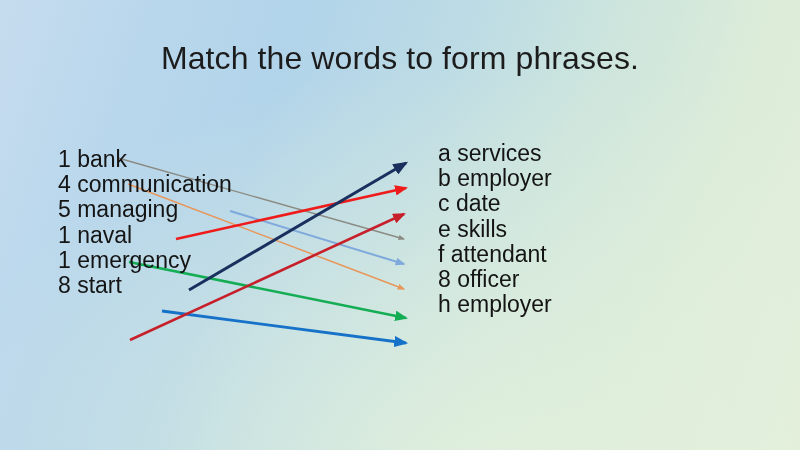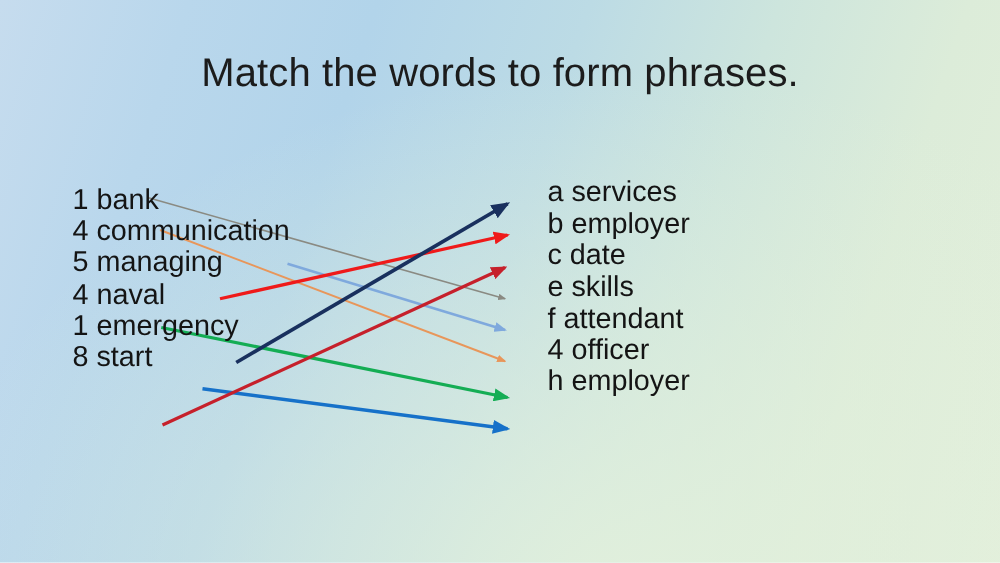--- a/index.html
+++ b/index.html
@@ -108,28 +108,28 @@
       <line x1="129" y1="262" x2="406" y2="318" stroke="#14ad54" stroke-width="2.6" stroke-linecap="butt" marker-end="url(#arrow-4)"></line>
       <line x1="189" y1="290" x2="406" y2="163" stroke="#19305e" stroke-width="3" stroke-linecap="butt" marker-end="url(#arrow-5)"></line>
       <line x1="162" y1="311" x2="406" y2="343" stroke="#1671c9" stroke-width="2.8" stroke-linecap="butt" marker-end="url(#arrow-6)"></line>
       <line x1="130" y1="340" x2="404" y2="214" stroke="#c6202b" stroke-width="2.6" stroke-linecap="butt" marker-end="url(#arrow-7)"></line>
     </svg>
 
   <div class="col" id="left-col">
     <div class="item">1 bank</div>
     <div class="item">4 communication</div>
     <div class="item">5 managing</div>
-    <div class="item">4 naval</div>
+    <div class="item">1 naval</div>
     <div class="item">1 emergency</div>
     <div class="item">8 start</div>
   </div>
 
   <div class="col" id="right-col">
     <div class="item">a services</div>
     <div class="item">b employer</div>
     <div class="item">c date</div>
     <div class="item">e skills</div>
     <div class="item">f attendant</div>
-    <div class="item">4 officer</div>
+    <div class="item">8 officer</div>
     <div class="item">h employer</div>
   </div>
 
 </div>
 
 </body></html>

